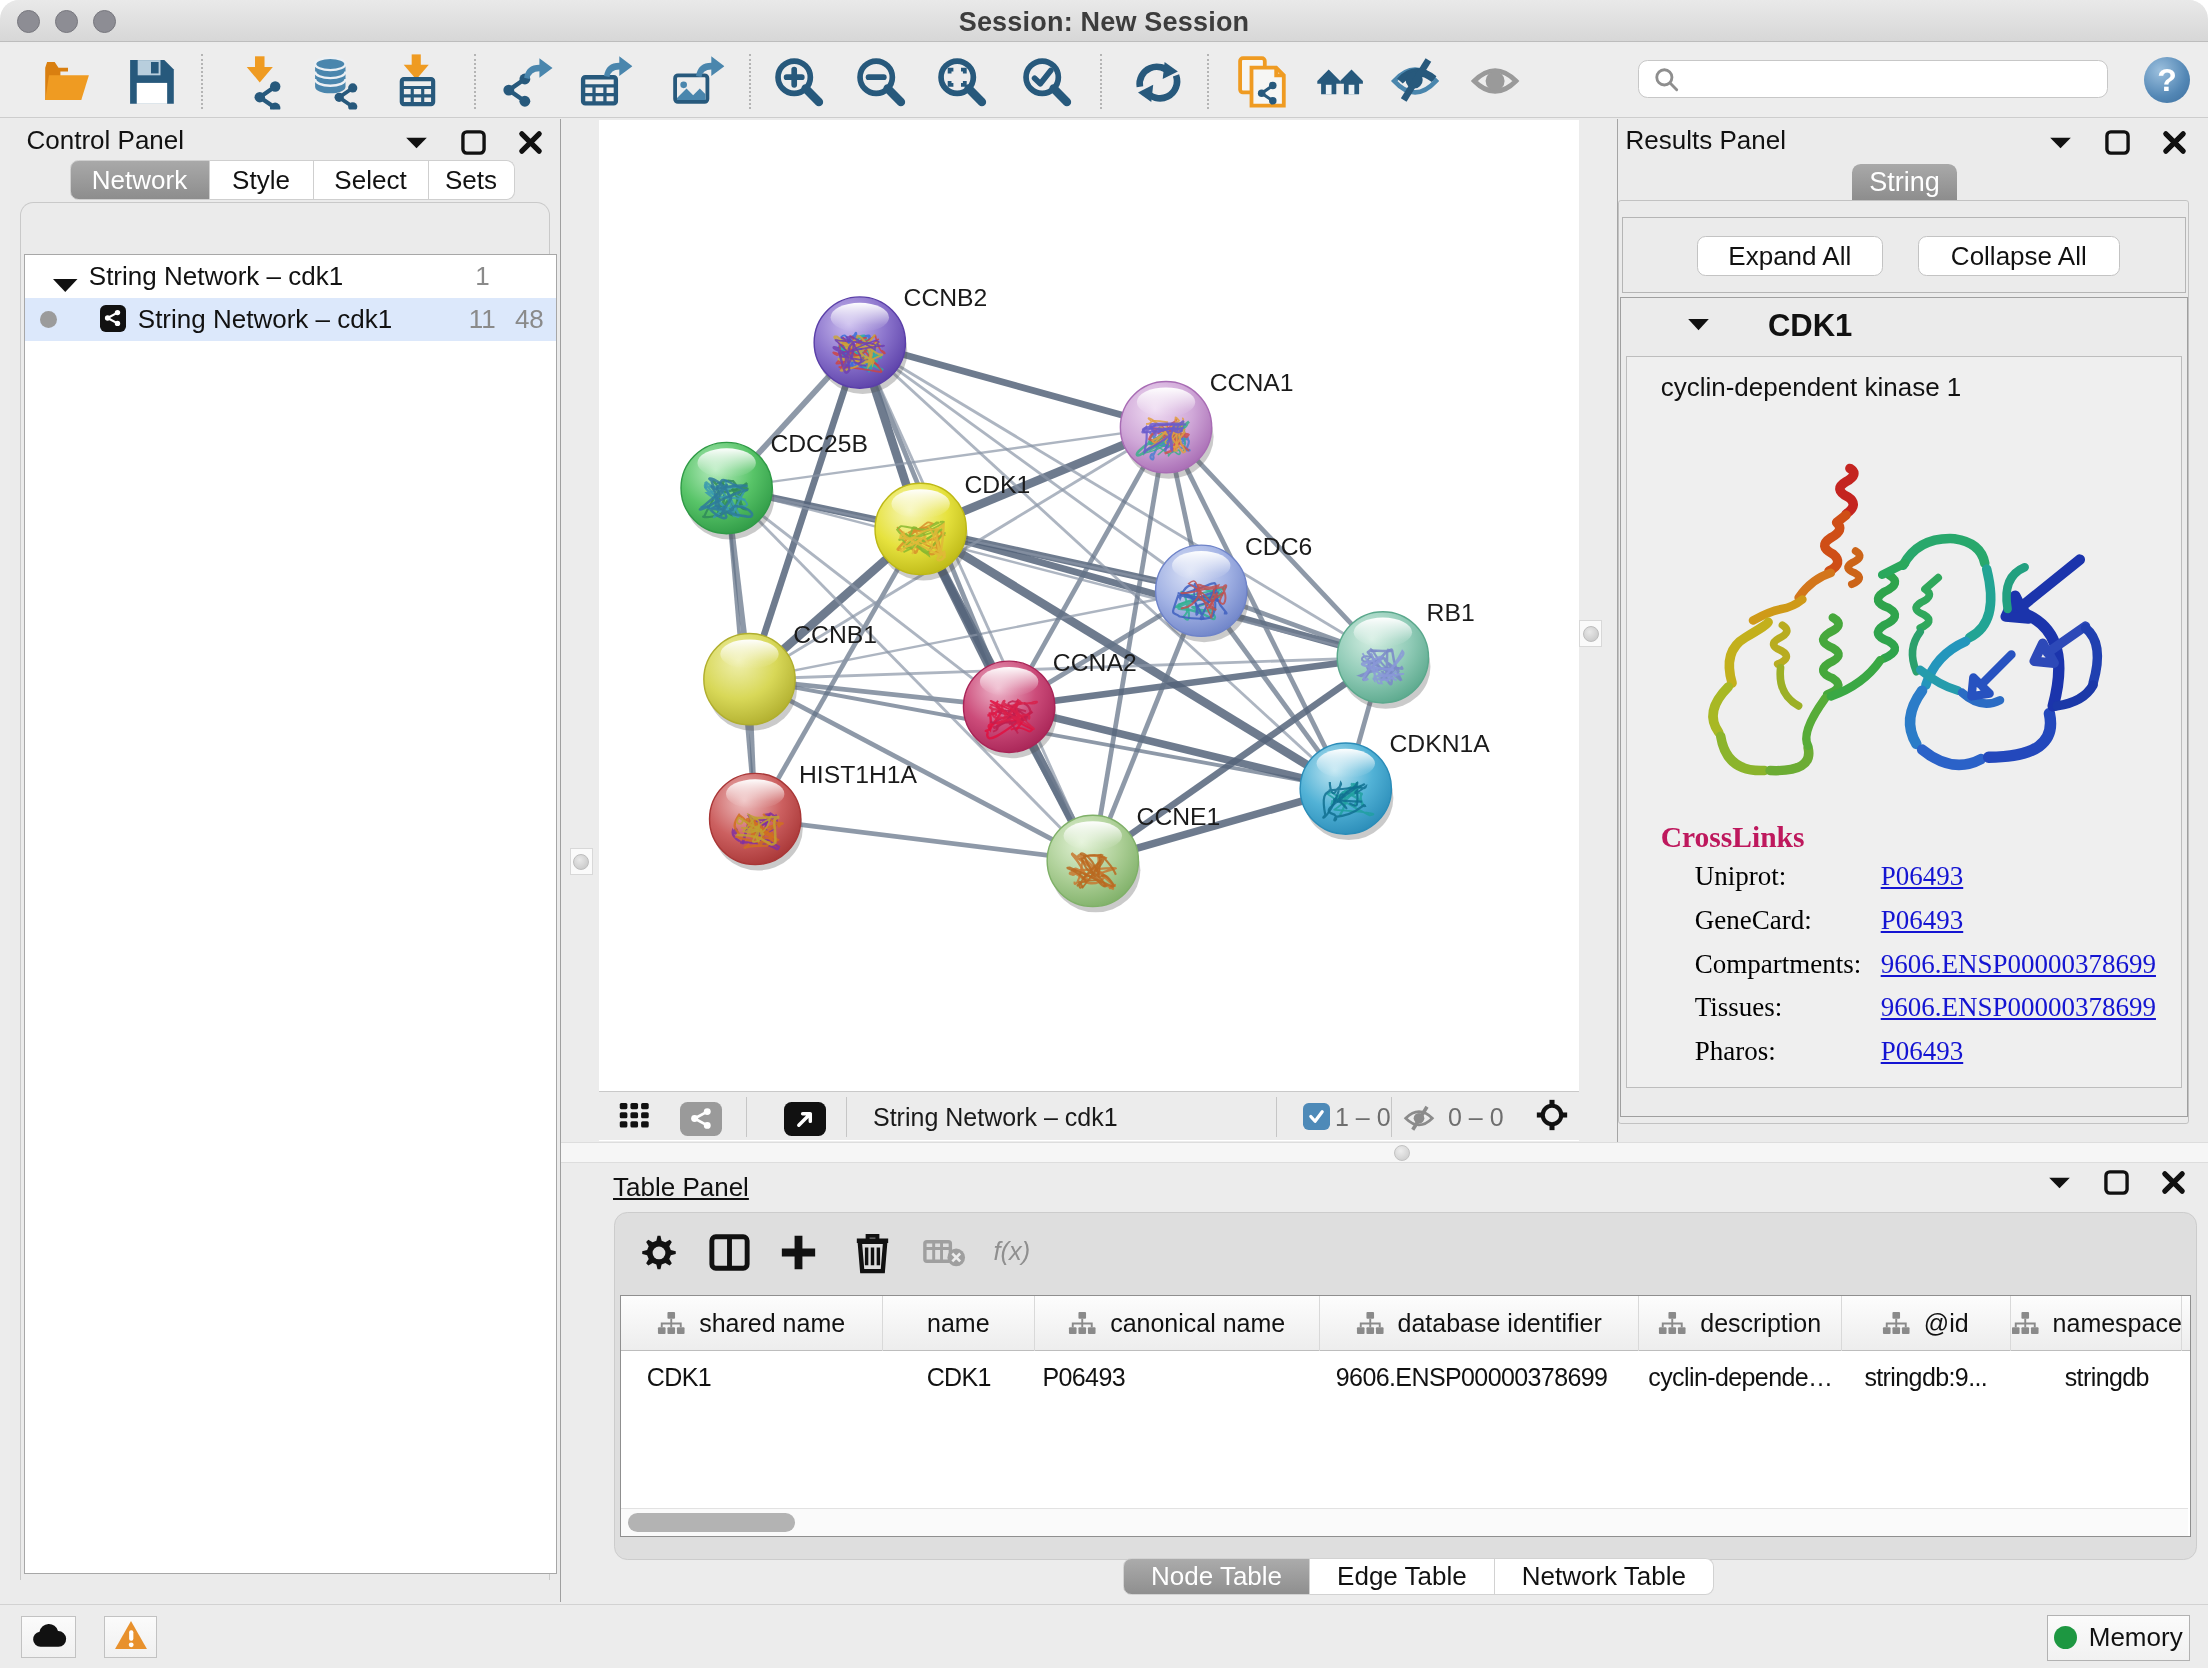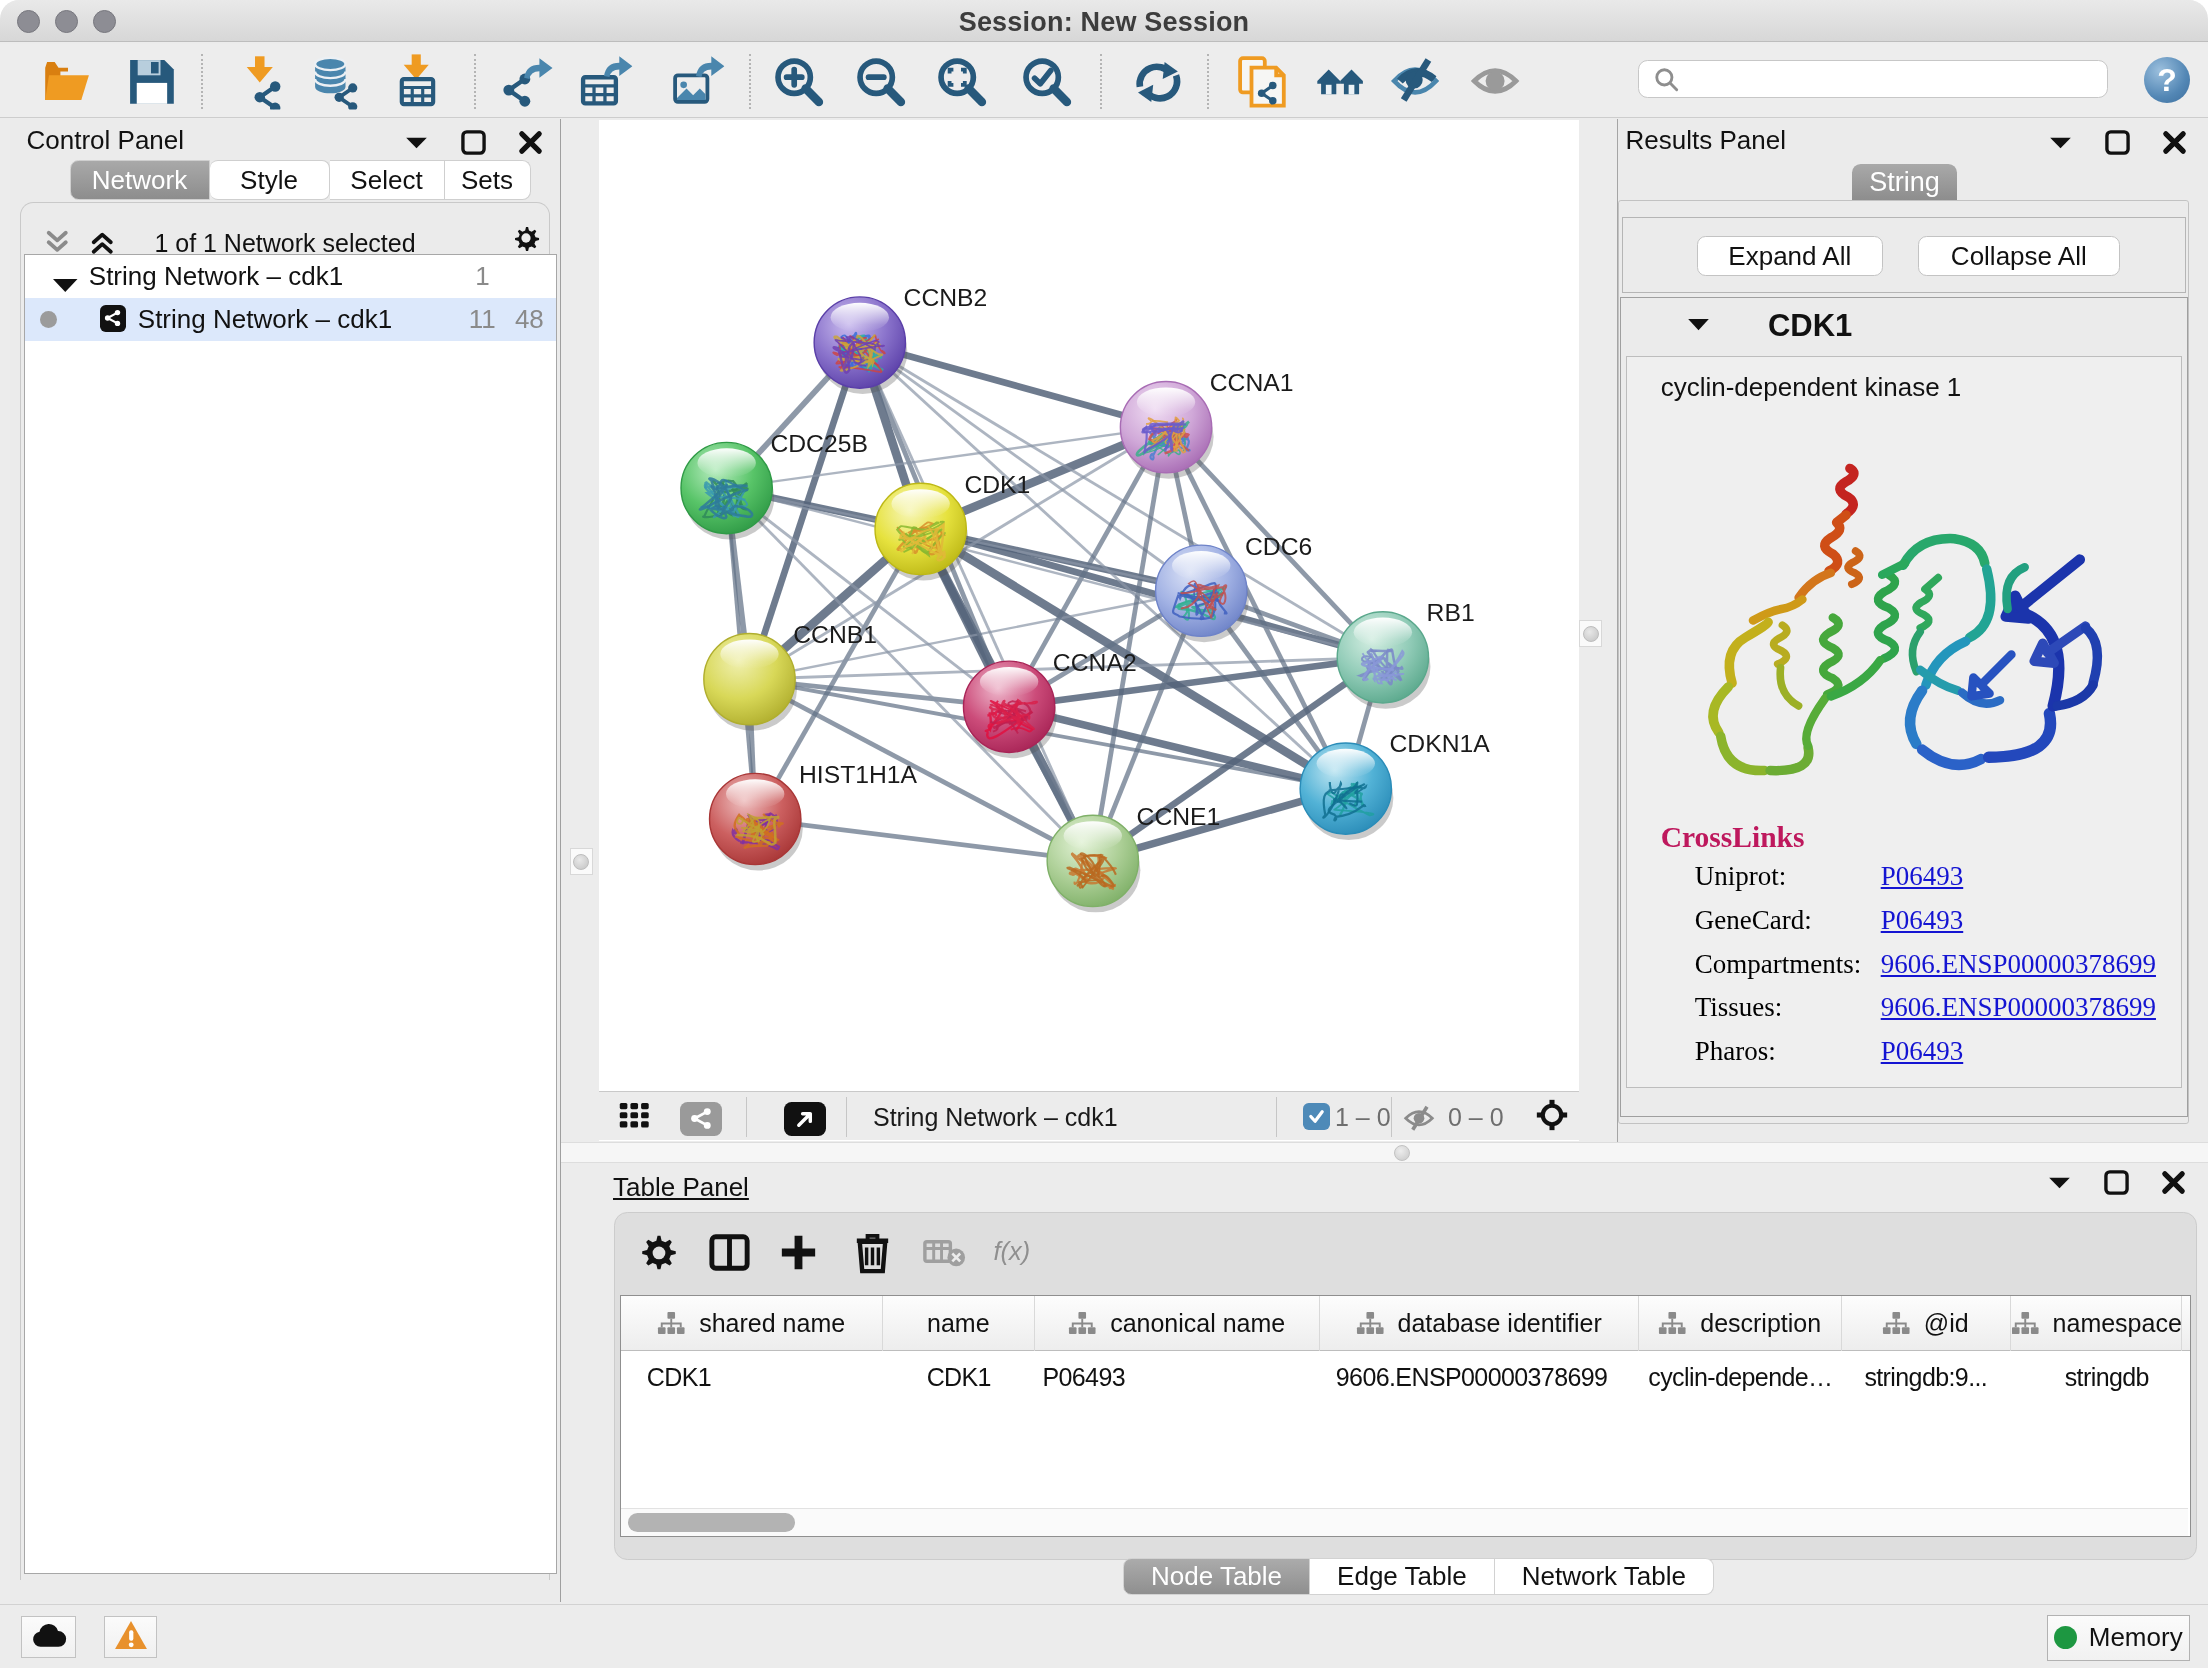--- a/index.html
+++ b/index.html
@@ -371,46 +371,25 @@
         </span>
         <span class="icon-btn">
           <svg width="25" height="25" viewBox="0 0 26 26">
               <path d="M4 4 L22 22 M22 4 L4 22" stroke="#111" stroke-width="5.5" stroke-linecap="round"></path>
             </svg>
         </span>
       </div>
     </div>
     <div class="cp-tabs" id="cp-tabs">
         <div class="cp-tab active" style="width: 140px;">Network</div>
-        <div class="cp-tab" style="width: 120px; border-radius: 8px;">Style</div>
+        <div class="cp-tab" style="width: 104px;">Style</div>
         <div class="cp-tab" style="width: 115px;">Select</div>
         <div class="cp-tab" style="width: 86px;">Sets</div>
       </div>
     <div class="cp-box"></div>
-    <div class="cp-subhead">
-      <div class="cp-chevrons">
-        <span class="icon-btn">
-          <svg width="28.5" height="28.5" viewBox="0 0 30 30">
-              <path d="M6 5 L15 13 L24 5 M6 15 L15 23 L24 15" fill="none" stroke="#8b8b8b" stroke-width="4" stroke-linecap="round" stroke-linejoin="round"></path>
-            </svg>
-        </span>
-        <span class="icon-btn">
-          <svg width="28.5" height="28.5" viewBox="0 0 30 30">
-              <path d="M6 25 L15 17 L24 25 M6 15 L15 7 L24 15" fill="none" stroke="#111" stroke-width="4" stroke-linecap="round" stroke-linejoin="round"></path>
-            </svg>
-        </span>
-      </div>
-      <div class="cp-status">1 of 1 Network selected</div>
-      <span class="icon-btn cp-gear">
-        <svg width="36" height="36" viewBox="0 0 38 38">
-            <path d="M19 6 l2.5 0 1 4.2 3.2 1.3 3.7-2.2 1.8 1.8-2.2 3.7 1.3 3.2 4.2 1 0 2.5 -4.2 1 -1.3 3.2 2.2 3.7-1.8 1.8-3.7-2.2-3.2 1.3-1 4.2-2.5 0-1-4.2-3.2-1.3-3.7 2.2-1.8-1.8 2.2-3.7-1.3-3.2-4.2-1 0-2.5 4.2-1 1.3-3.2-2.2-3.7 1.8-1.8 3.7 2.2 3.2-1.3 z" fill="#111"></path>
-            <circle cx="19" cy="19" r="5.5" fill="#ebebeb"></circle>
-          </svg>
-      </span>
-    </div>
     <div class="cp-list">
       <div class="tree-row">
         <span style="position:absolute; left:26px; top:15px;">
           <svg width="28.5" height="17" viewBox="0 0 30 18">
               <path d="M2 2 L28 2 L15 16 Z" fill="#111"></path>
             </svg>
         </span>
         <span style="position:absolute; left:64px;">String Network – cdk1</span>
         <span class="tree-num" style="left:398px; width:67px;">1</span>
       </div>

